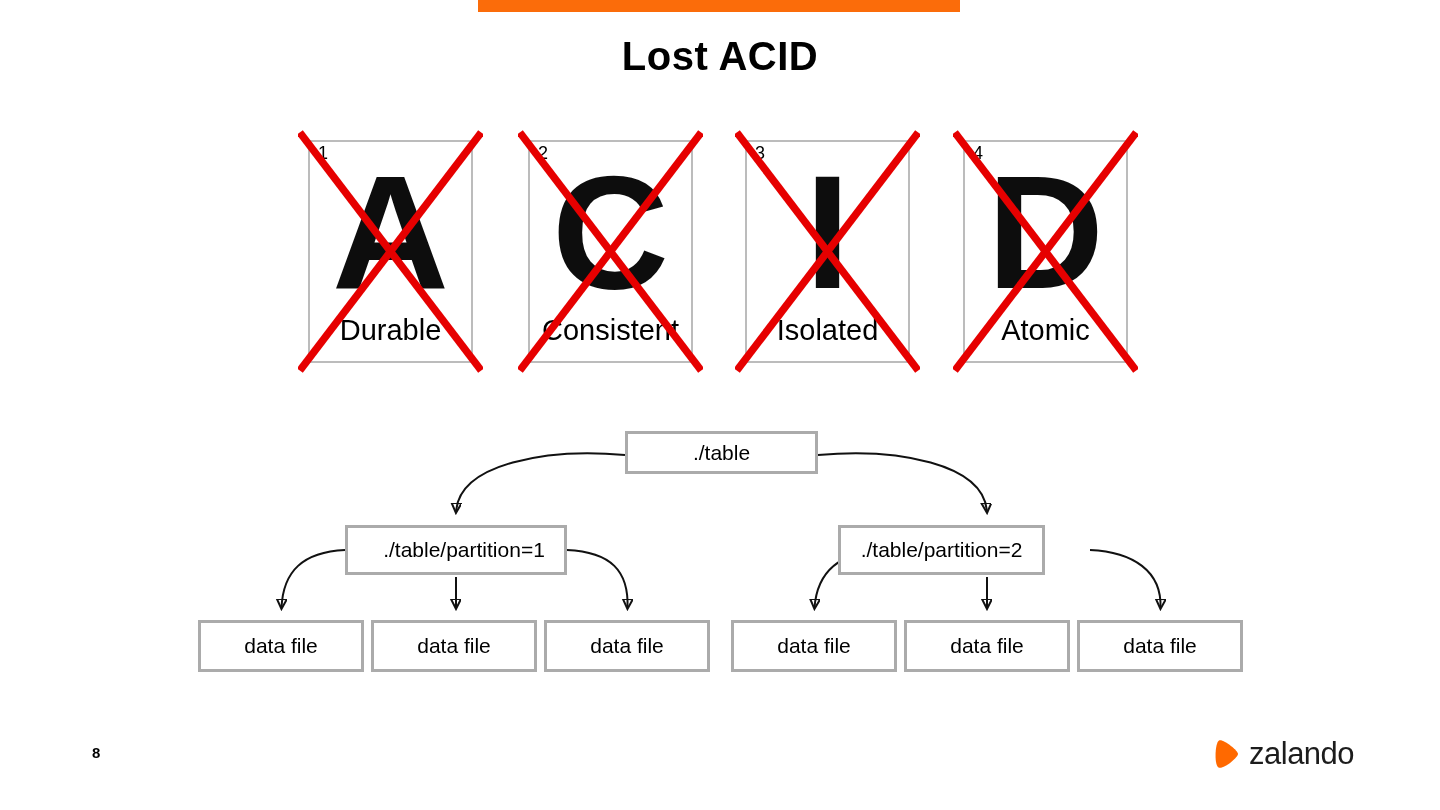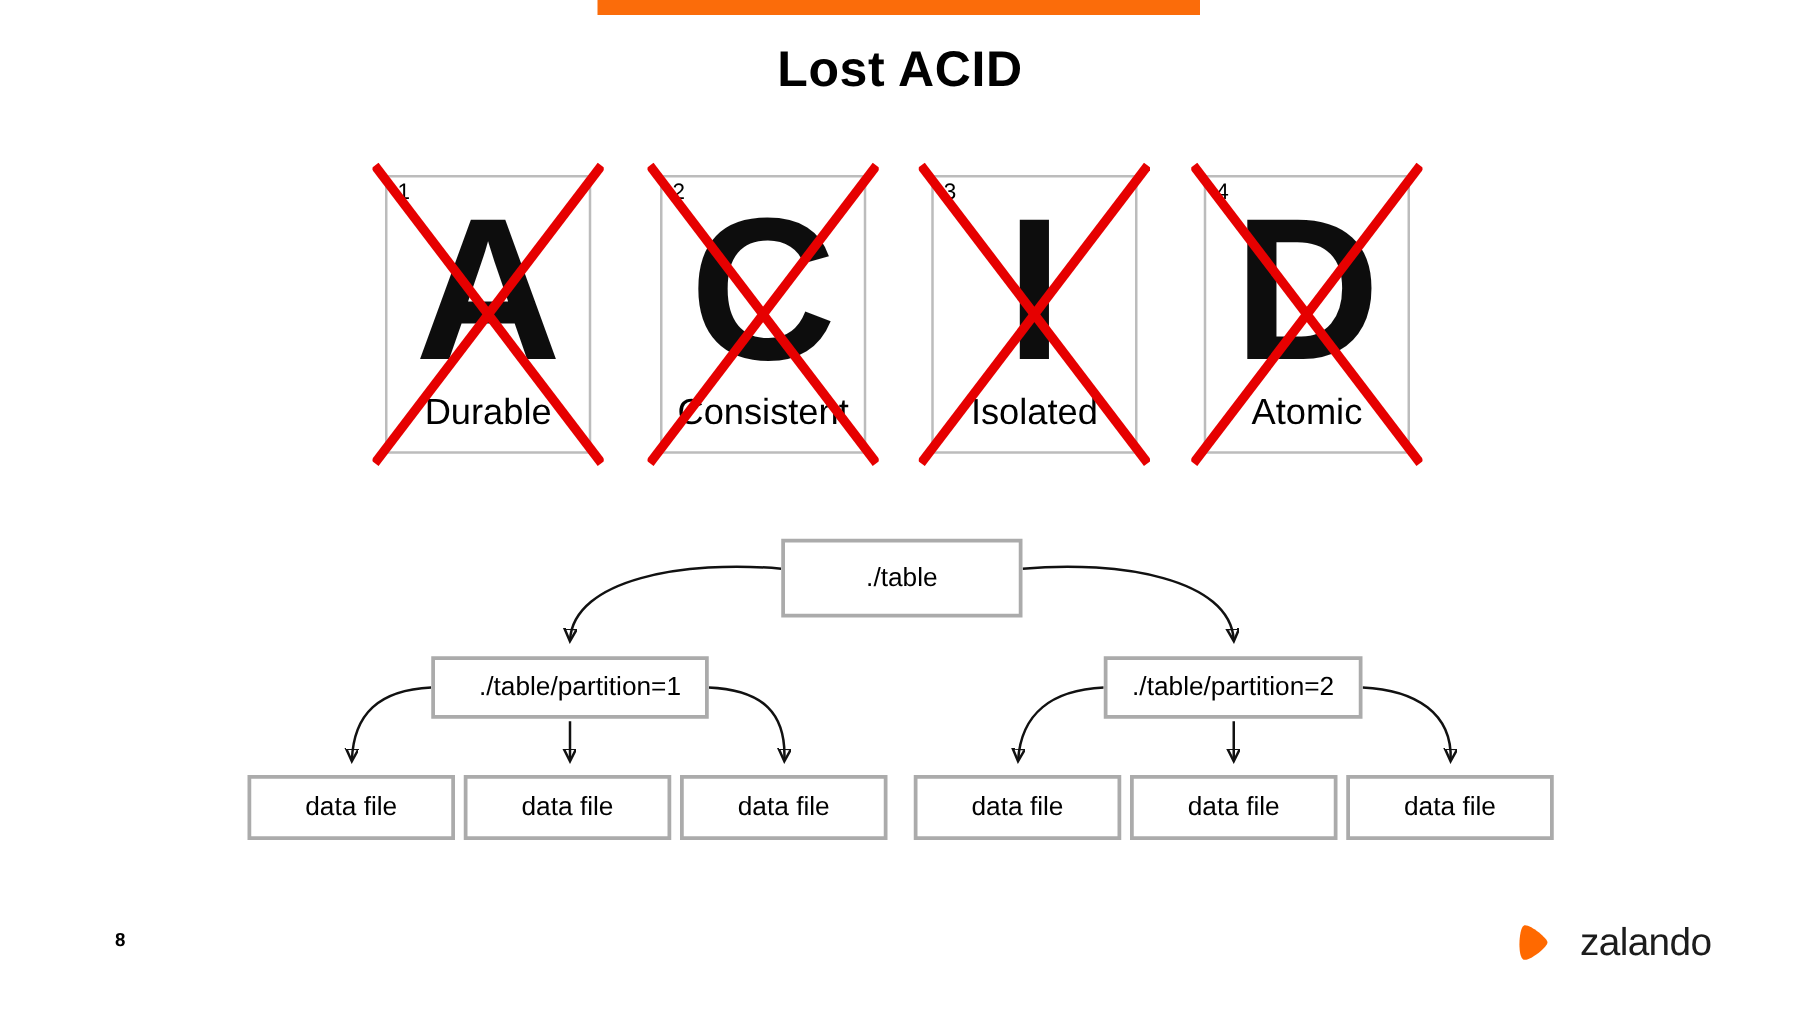--- a/index.html
+++ b/index.html
@@ -89,23 +89,23 @@
     box-sizing: border-box;
     border: 3px solid #ababab;
     background: #fff;
     display: flex;
     align-items: center;
     justify-content: center;
     font-size: 21px;
     color: #000;
     white-space: nowrap;
   }
-  .node-root { left: 625px; top: 431px; width: 193px; height: 63px; }
+  .node-root { left: 625px; top: 431px; width: 193px; height: 43px; }
   .node-p1   { left: 345px; top: 525px; width: 222px; height: 50px; padding-left: 16px; }
-  .node-p2   { left: 883px; top: 525px; width: 207px; height: 50px; }
+  .node-p2   { left: 838px; top: 525px; width: 207px; height: 50px; }
   .node-d    { top: 620px; width: 166px; height: 52px; }
   .node-d1 { left: 198px; }  .node-d2 { left: 371px; }  .node-d3 { left: 544px; }
   .node-d4 { left: 731px; }  .node-d5 { left: 904px; }  .node-d6 { left: 1077px; }
 
   .connectors {
     position: absolute;
     left: 0; top: 0;
     width: 1440px; height: 810px;
     pointer-events: none;
   }
@@ -121,21 +121,21 @@
     left: 92px; top: 744px;
     font-size: 15px;
     font-weight: bold;
     color: #000;
   }
   .logo {
     position: absolute;
     left: 1212px; top: 736px;
     display: flex;
     align-items: center;
-    gap: 24px;
+    gap: 9px;
   }
   .logo-text {
     font-size: 31px;
     color: #1c1c1c;
     letter-spacing: -0.5px;
   }
 </style>
 </head>
 <body>
 

